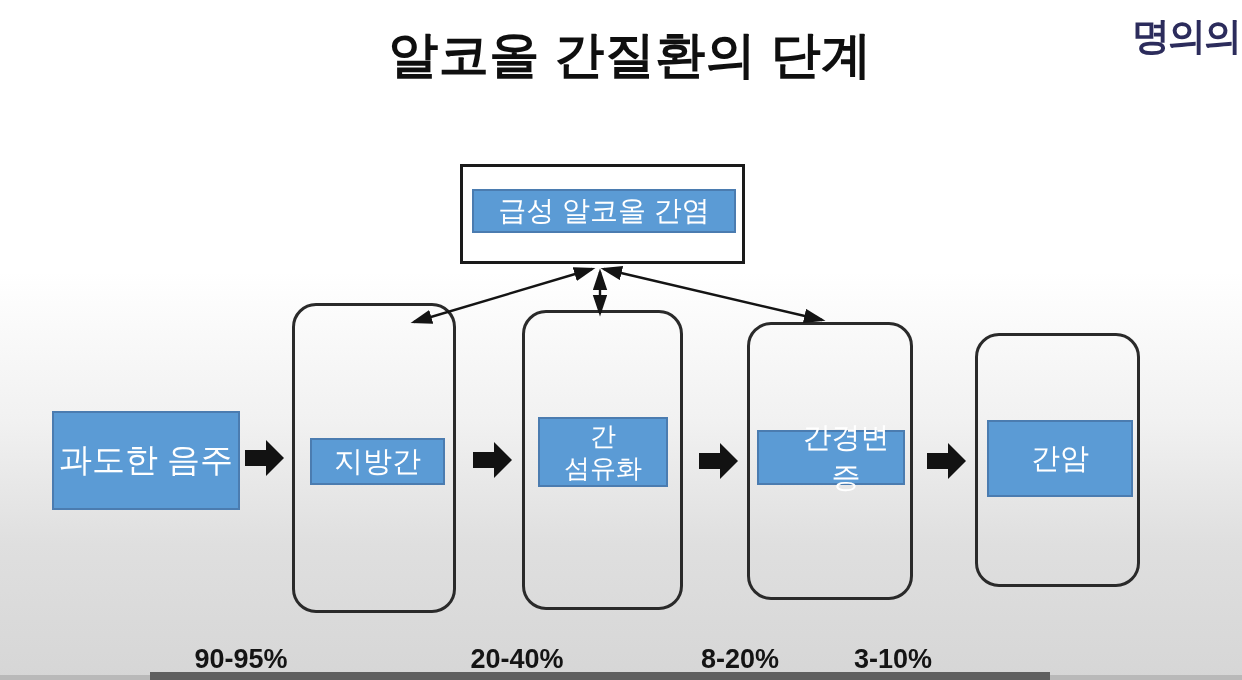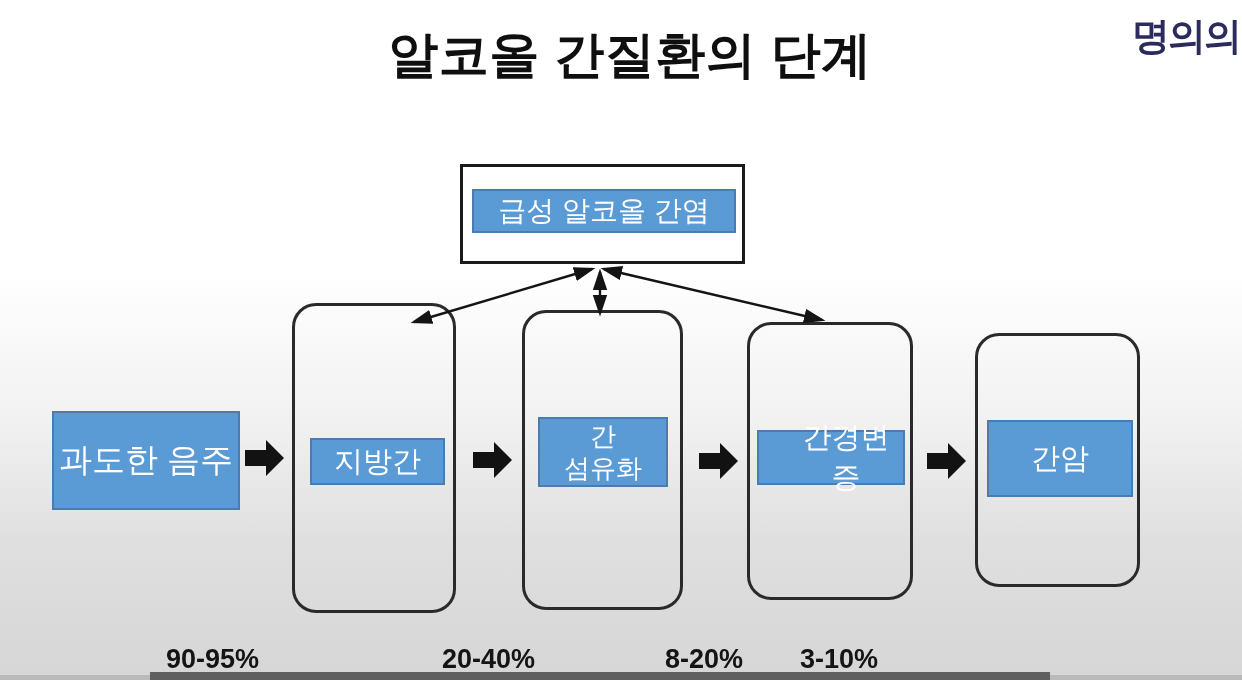--- a/index.html
+++ b/index.html
@@ -86,29 +86,29 @@
   .barrow-2 { left: 473px; top: 440px; }
   .barrow-3 { left: 699px; top: 441px; }
   .barrow-4 { left: 927px; top: 441px; }
 
   .connectors { position: absolute; left: 0; top: 0; pointer-events: none; }
 
   .pct {
     position: absolute;
     top: 644px;
     width: 150px;
-    text-align: left;
+    text-align: center;
     font-size: 27px;
     font-weight: bold;
     color: #141414;
   }
   .pct-1 { left: 166px; }
   .pct-2 { left: 442px; }
   .pct-3 { left: 665px; }
-  .pct-4 { left: 800px; }
+  .pct-4 { left: 818px; }
 
   .bottom-strip { position: absolute; left: 0; bottom: 0; width: 1242px; height: 5px; background: #b9b9b9; }
   .bottom-bar   { position: absolute; left: 150px; bottom: 0; width: 900px; height: 8px; background: #5f5f5f; }
 </style>
 </head>
 <body>
 
 <div class="slide">
 
   <div class="title">알코올 간질환의 단계</div>

